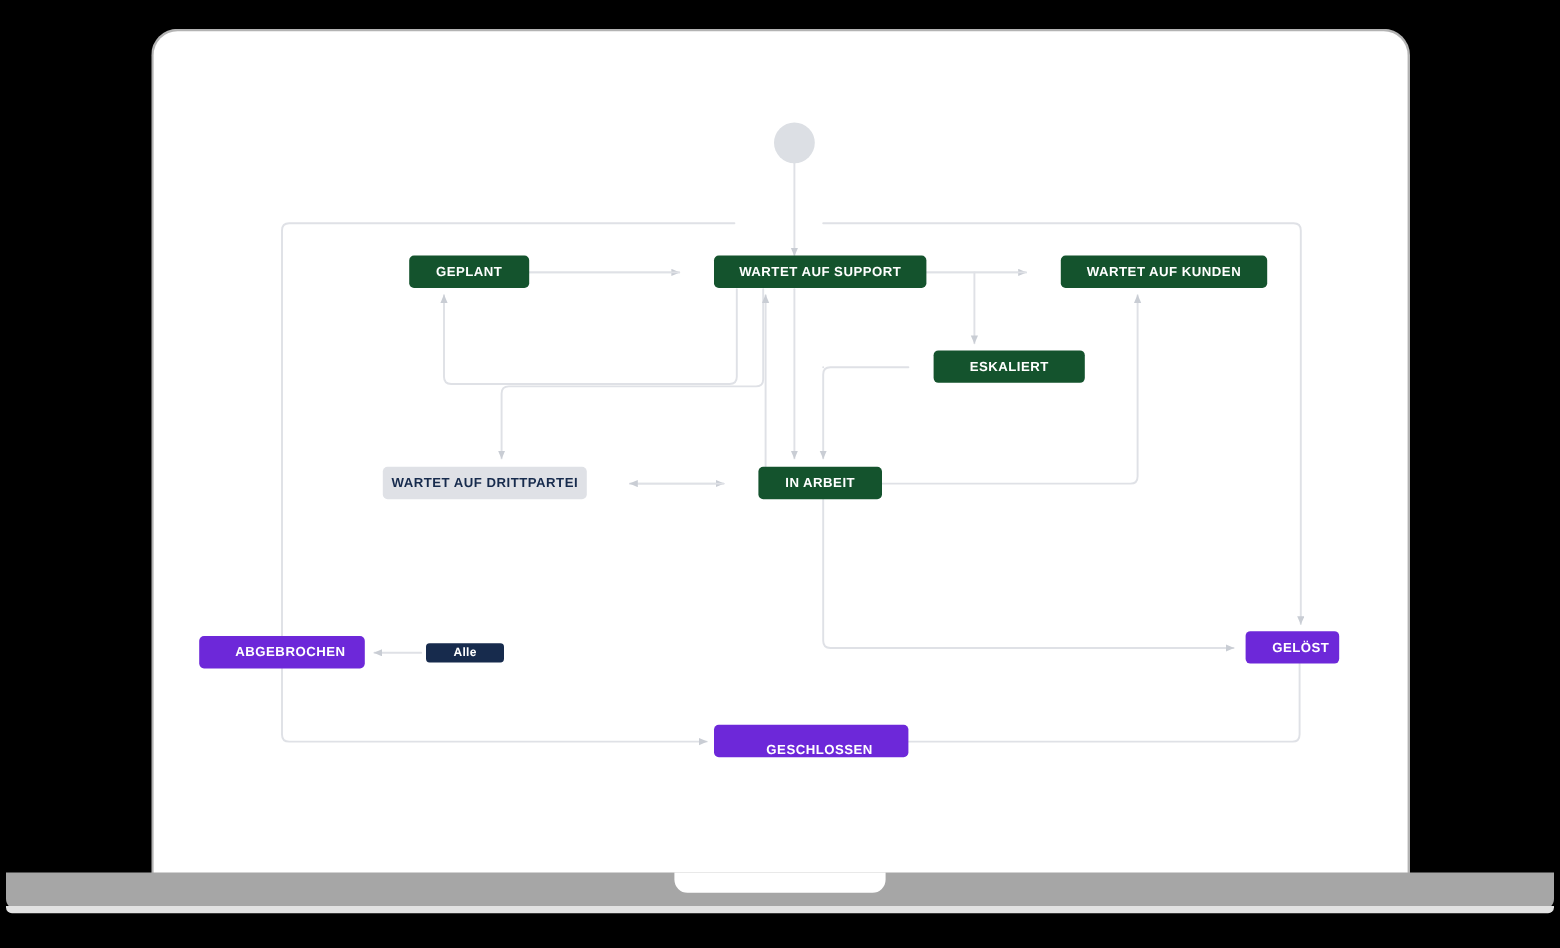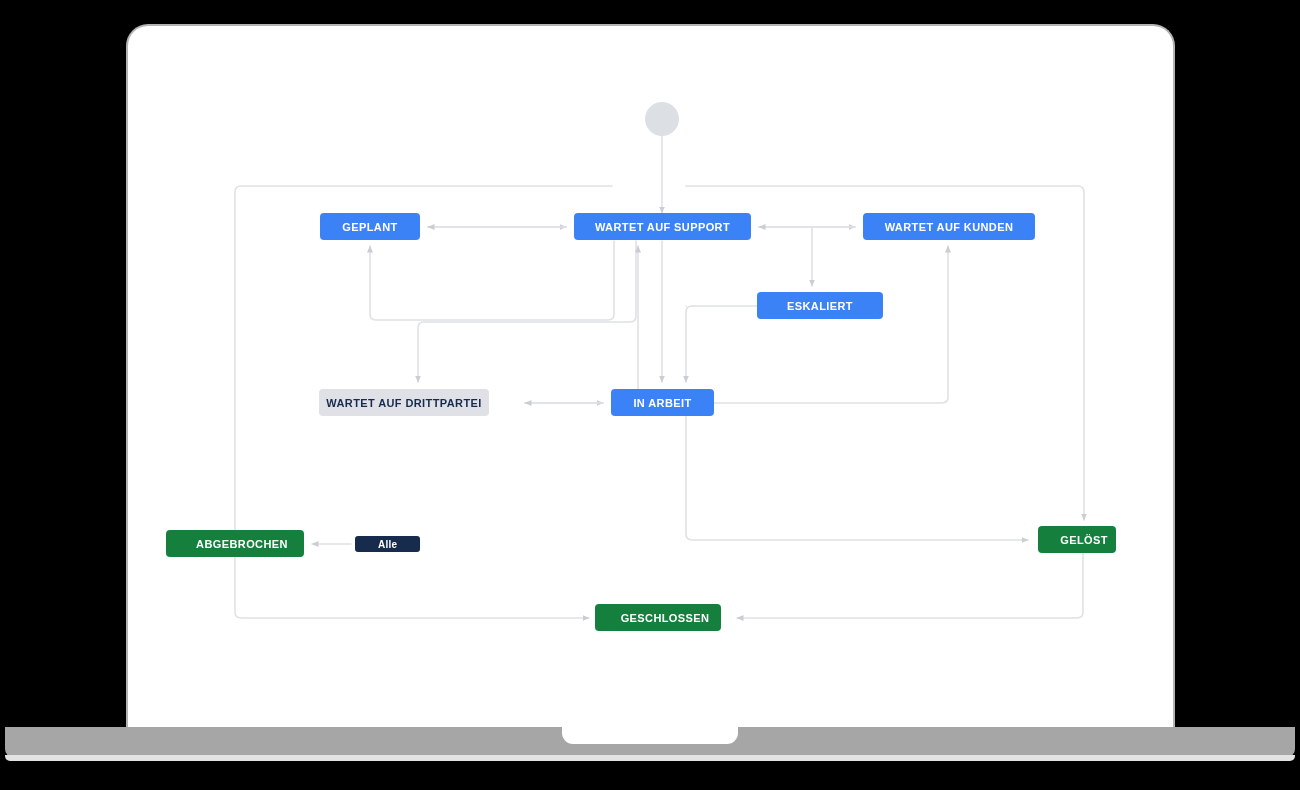--- a/index.html
+++ b/index.html
@@ -76,22 +76,22 @@
     justify-content: center;
     height: 27px;
     border-radius: 4px;
     font-size: 11px;
     font-weight: bold;
     letter-spacing: 0.4px;
     white-space: nowrap;
     cursor: pointer;
     user-select: none;
   }
-  .node.blue  { background: #3b82f6; color: #ffffff; }
-  .node.green { background: #15803d; color: #ffffff; padding-left: 14px; }
+  .node.blue  { background: #14532d; color: #ffffff; margin-left: 21px; }
+  .node.green { background: #6d28d9; color: #ffffff; padding-left: 14px; }
   .node.gray  { background: #dfe1e6; color: #172b4d; }
 
   .start-node {
     position: absolute;
     width: 34px;
     height: 34px;
     border-radius: 50%;
     background: #dcdfe4;
     cursor: pointer;
   }
@@ -197,21 +197,21 @@
     </div>
 
     <div class="node green" style="left:40px; top:506px; width:138px;">
       <span>ABGEBROCHEN</span>
     </div>
 
     <div class="node green" style="left:912px; top:502px; width:78px;">
       <span>GELÖST</span>
     </div>
 
-    <div class="node green" style="left:469px; top:580px; width:126px;">
+    <div class="node green" style="left:469px; top:580px; width:162px;align-items:flex-end;">
       <span>GESCHLOSSEN</span>
     </div>
 
     <div class="badge" style="left:229px; top:512px;">
       <span>Alle</span>
     </div>
 
   </div>
 
   <div id="laptop-base"></div>

